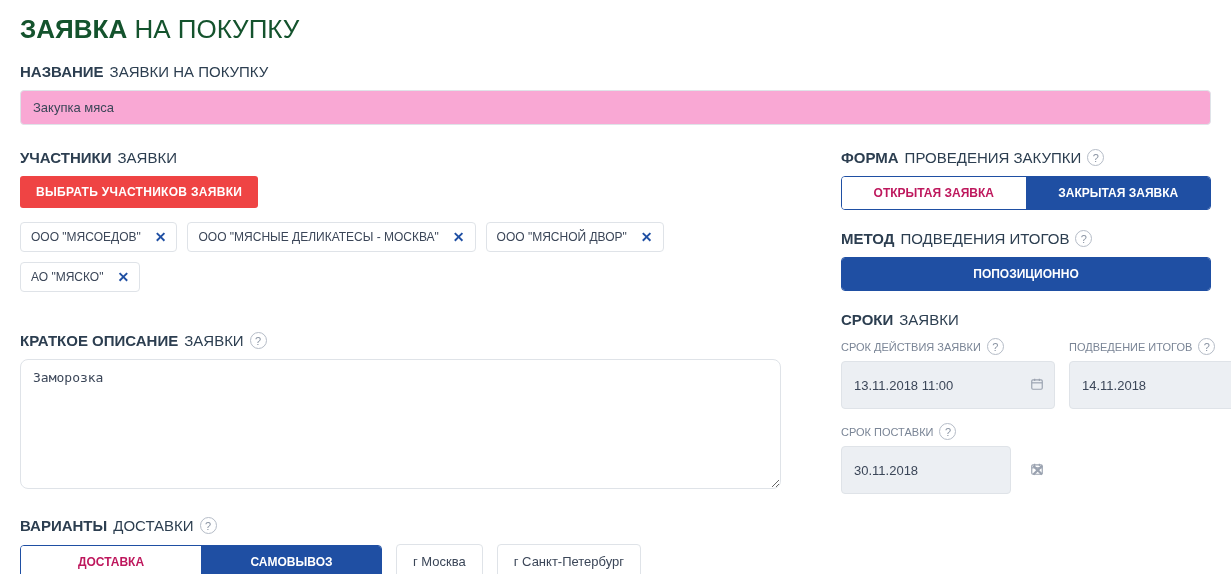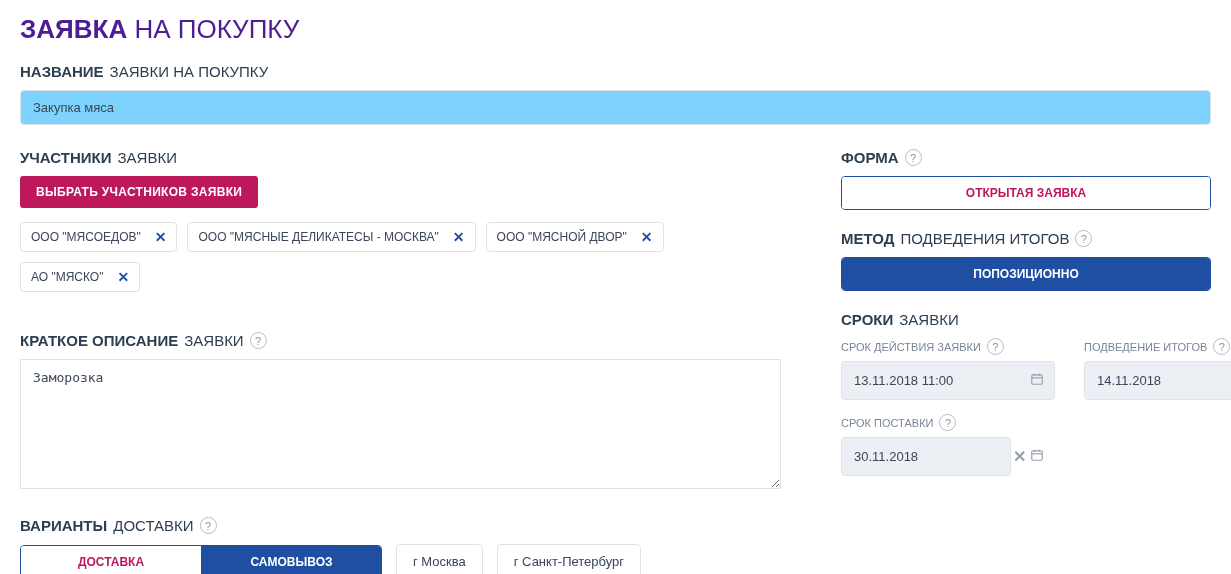--- a/index.html
+++ b/index.html
@@ -3,48 +3,48 @@
 <meta charset="utf-8">
 <style>
   * { box-sizing: border-box; margin: 0; padding: 0; }
   body {
     font-family: -apple-system, BlinkMacSystemFont, "Segoe UI", Arial, sans-serif;
     background: #fff;
     color: #2c3e50;
     padding: 14px 20px;
     width: 1231px;
   }
-  .page-title { font-size: 26px; font-weight: 300; color: #4c1d95; margin-bottom: 18px; }
+  .page-title { font-size: 26px; font-weight: 300; color: #14532d; margin-bottom: 18px; }
   .page-title .bold { font-weight: 700; }
   .section-title {
     font-size: 15px; font-weight: 300; color: #2c3e50;
     margin-bottom: 10px; text-transform: uppercase;
     display: flex; align-items: center; gap: 6px;
   }
   .section-title .bold { font-weight: 700; }
   .sub-label {
     font-size: 11px; color: #7a8596; text-transform: uppercase;
     display: flex; align-items: center; gap: 6px; margin-bottom: 6px;
   }
   .help-icon {
     display: inline-flex; align-items: center; justify-content: center;
     width: 17px; height: 17px; border: 1px solid #b5bcc7; border-radius: 50%;
     font-size: 11px; color: #8a94a3; cursor: pointer; font-weight: 400;
   }
   .text-input {
-    width: 100%; background: #7dd3fc; border: 1px solid #dfe3e8;
+    width: 100%; background: #f9a8d4; border: 1px solid #dfe3e8;
     border-radius: 4px; padding: 9px 12px; font-size: 13px; color: #3b4658;
   }
   .textarea {
     width: 100%; min-height: 130px; background: #fff; border: 1px solid #dfe3e8;
-    border-radius: 0; padding: 10px 12px; font-size: 13px; color: #3b4658;
+    border-radius: 8px; padding: 10px 12px; font-size: 13px; color: #3b4658;
     resize: vertical;
   }
   .btn-primary {
-    background: #be185d; color: #fff; border: none; border-radius: 3px;
+    background: #ef4444; color: #fff; border: none; border-radius: 3px;
     padding: 9px 16px; font-size: 12px; font-weight: 600; cursor: pointer;
     text-transform: uppercase; letter-spacing: 0.3px;
   }
   .columns { display: flex; gap: 60px; }
   .col-left { flex: 1 1 auto; min-width: 0; }
   .col-right { width: 370px; flex: none; }
   .chips { display: flex; flex-wrap: wrap; gap: 10px; margin-top: 14px; }
   .chip {
     display: inline-flex; align-items: center; gap: 14px;
     border: 1px solid #dfe3e8; border-radius: 4px; background: #fff;
@@ -55,42 +55,42 @@
     display: flex; width: 100%; border: 1px solid #1f4fa3;
     border-radius: 4px; overflow: hidden; margin-bottom: 20px;
   }
   .toggle-btn {
     flex: 1; text-align: center; padding: 9px 6px; font-size: 12px;
     font-weight: 600; cursor: pointer; background: #fff; color: #be185d;
     text-transform: uppercase; border: none;
   }
   .toggle-btn.active { background: #1f4fa3; color: #fff; }
   .toggle-btn + .toggle-btn { border-left: 1px solid #1f4fa3; }
-  .date-row { display: flex; gap: 29px; margin-bottom: 14px; }
+  .date-row { display: flex; gap: 14px; margin-bottom: 14px; }
   .date-field { flex: 1; }
   .date-input-wrap {
     display: flex; align-items: center; background: #eceff3;
     border: 1px solid #dfe3e8; border-radius: 4px; padding: 0 10px 0 12px;
-    height: 39px;
+    height: 48px;
   }
   .date-input {
     flex: 1; border: none; background: transparent; font-size: 13px;
     color: #3b4658; outline: none;
   }
   .cal-icon { color: #9aa2b0; font-size: 15px; cursor: pointer; }
   .delivery-row { display: flex; align-items: center; gap: 14px; }
   .delivery-toggle { display: flex; border: 1px solid #1f4fa3; border-radius: 4px; overflow: hidden; }
   .delivery-toggle .toggle-btn { min-width: 180px; }
   .city-chip {
     border: 1px solid #dfe3e8; border-radius: 4px; background: #fff;
     padding: 9px 16px; font-size: 13px; color: #3b4658; cursor: pointer;
   }
   .spacer-md { height: 24px; }
   .spacer-lg { height: 40px; }
-  .supply-row { display: flex; align-items: center; gap: 2px; }
+  .supply-row { display: flex; align-items: center; gap: 20px; }
   .supply-row .date-input-wrap { width: 170px; }
   .clear-x { color: #9aa2b0; font-size: 16px; cursor: pointer; font-weight: 700; }
 </style>
 </head>
 <body>
 
 
 
 
 <h1 class="page-title">
@@ -160,24 +160,26 @@
       </div>
       <div class="city-chip">г Москва</div>
       <div class="city-chip">г Санкт-Петербург</div>
     </div>
   </div>
 
   <div class="col-right">
 
     <div class="section-title">
       <span class="bold">ФОРМА</span>
+      <span>ПРОВЕДЕНИЯ ЗАКУПКИ</span>
       <span class="help-icon">?</span>
     </div>
     <div class="toggle-group">
       <button class="toggle-btn">ОТКРЫТАЯ ЗАЯВКА</button>
+      <button class="toggle-btn active">ЗАКРЫТАЯ ЗАЯВКА</button>
     </div>
 
     <div class="section-title">
       <span class="bold">МЕТОД</span>
       <span>ПОДВЕДЕНИЯ ИТОГОВ</span>
       <span class="help-icon">?</span>
     </div>
     <div class="toggle-group">
       <button class="toggle-btn active">ПОПОЗИЦИОННО</button>
     </div>

